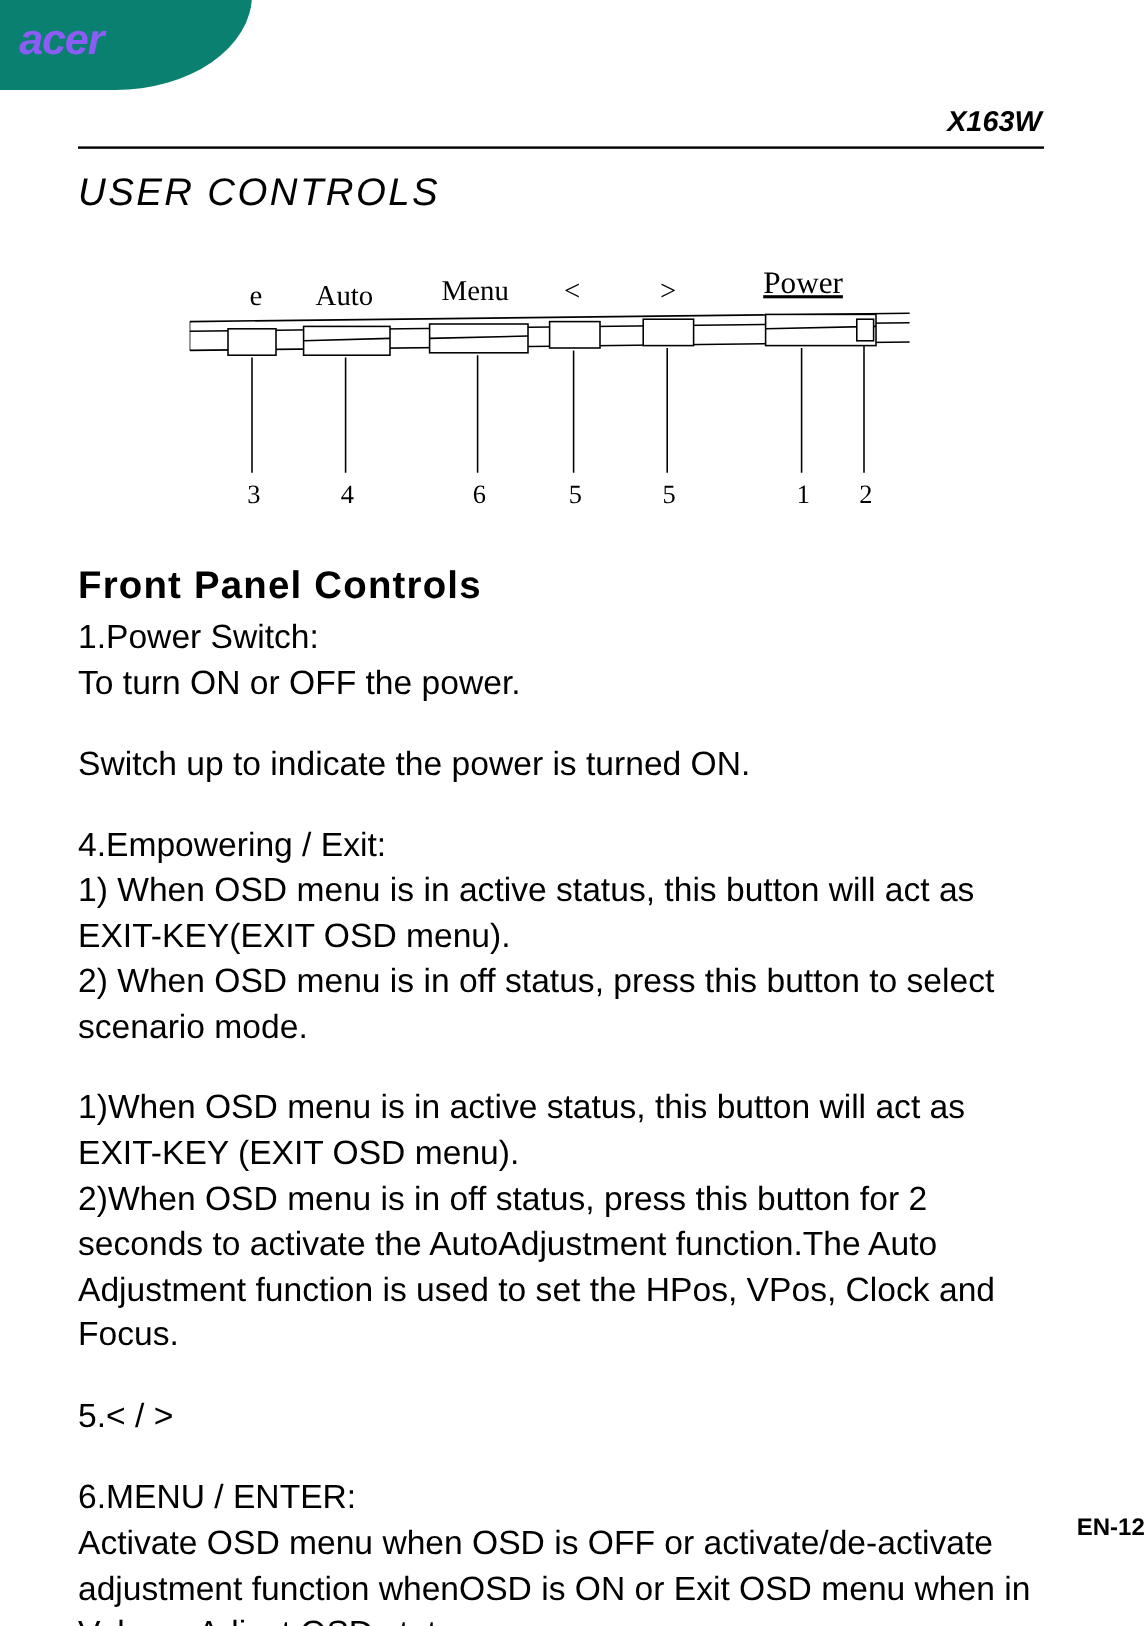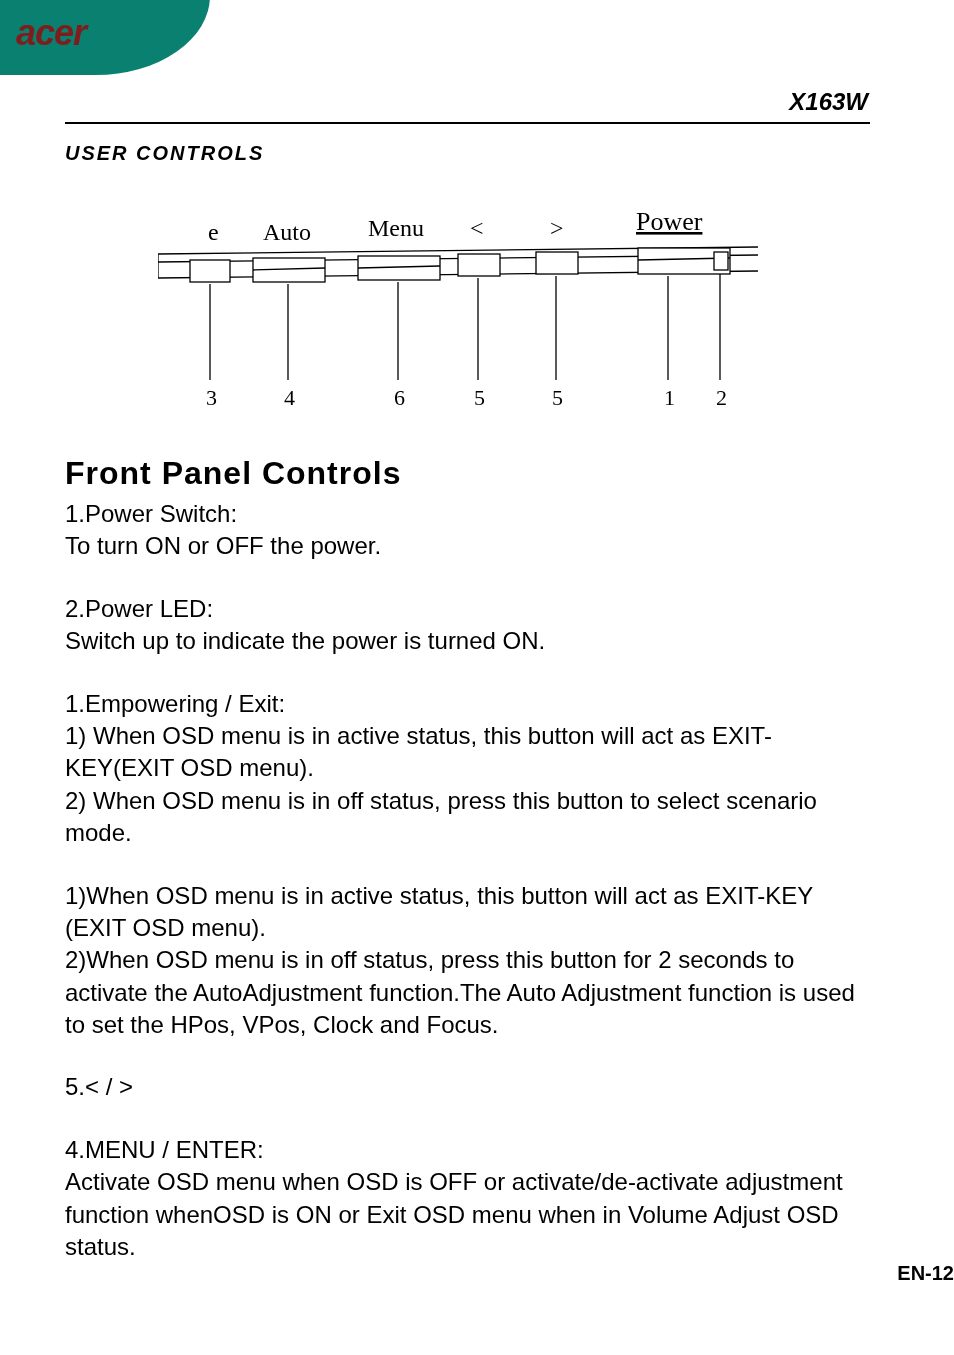--- a/index.html
+++ b/index.html
@@ -24,21 +24,21 @@
     border-bottom-right-radius: 130px 90px;
     border-top-right-radius: 18px;
   }
   .logo-text {
     position: absolute;
     top: 12px; left: 16px;
     font-family: Arial, sans-serif;
     font-weight: 700;
     font-style: italic;
     font-size: 36px;
-    color: #7f1d1d;
+    color: #8b5cf6;
     letter-spacing: -1px;
   }
   .content {
     position: absolute;
     top: 88px;
     left: 65px;
     width: 805px;
   }
   .model-no {
     text-align: right;
@@ -48,36 +48,36 @@
     margin-bottom: 6px;
     padding-right: 2px;
   }
   .hr {
     border: none;
     border-top: 2px solid #000;
     margin-bottom: 18px;
   }
   .section-title {
     font-style: italic;
-    font-weight: 700;
-    font-size: 20px;
+    font-weight: 400;
+    font-size: 32px;
     letter-spacing: 2px;
   }
   .diagram {
     display: block;
     margin: 35px auto 40px;
   }
   .subheading {
     font-weight: 600;
     font-size: 32px;
     letter-spacing: 1px;
     margin-bottom: 6px;
   }
   .body-text p {
-    font-size: 24px;
+    font-size: 28px;
     line-height: 1.35;
     margin-bottom: 0;
   }
   .section-block { margin-bottom: 30px; }
   .footer-page {
     position: absolute;
     left: 0; width: 954px;
     bottom: 70px;
     text-align: right;
     font-weight: 700;
@@ -161,35 +161,34 @@
   </svg>
 
   <div class="subheading">Front  Panel  Controls</div>
 
   <div class="body-text">
     <div class="section-block">
       <p>1.Power Switch:</p>
       <p>To turn ON or OFF the power.</p>
     </div>
     <div class="section-block">
-      <p>2.Power LED:</p>
       <p>Switch up to indicate the power is turned ON.</p>
     </div>
     <div class="section-block">
-      <p>1.Empowering / Exit:</p>
+      <p>4.Empowering / Exit:</p>
       <p style="white-space:pre-line">1) When OSD menu is in active status, this button will act as EXIT-KEY(EXIT OSD menu).
 2) When OSD menu is in off status, press this button to select scenario mode.</p>
     </div>
     <div class="section-block">
       <p style="white-space:pre-line">1)When OSD menu is in active status, this button will act as EXIT-KEY (EXIT OSD menu).
 2)When OSD menu is in off status, press this button for 2 seconds to activate the AutoAdjustment function.The Auto Adjustment function is used to set the HPos, VPos, Clock and Focus.</p>
     </div>
     <div class="section-block">
       <p>5.&lt; / &gt;</p>
     </div>
     <div class="section-block">
-      <p>4.MENU / ENTER:</p>
+      <p>6.MENU / ENTER:</p>
       <p>Activate OSD menu when OSD is OFF or activate/de-activate adjustment function whenOSD is ON or Exit OSD menu when in Volume Adjust OSD status.</p>
     </div>
   </div>
 </div>
 
 <div class="footer-page">EN-12</div>
 
 </body></html>

